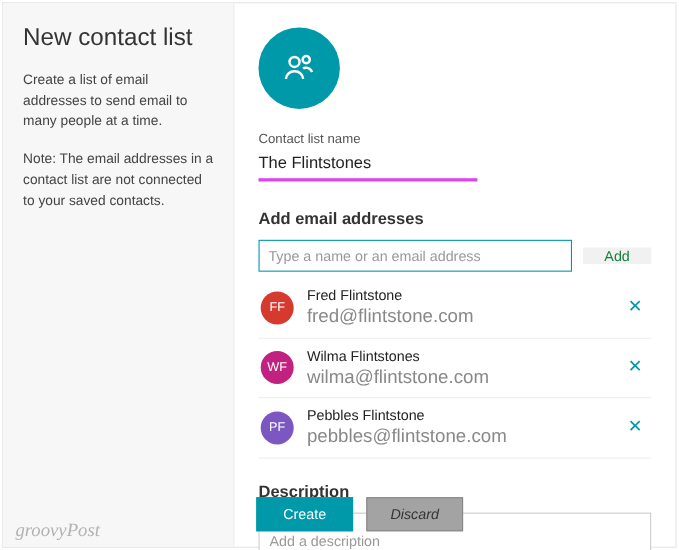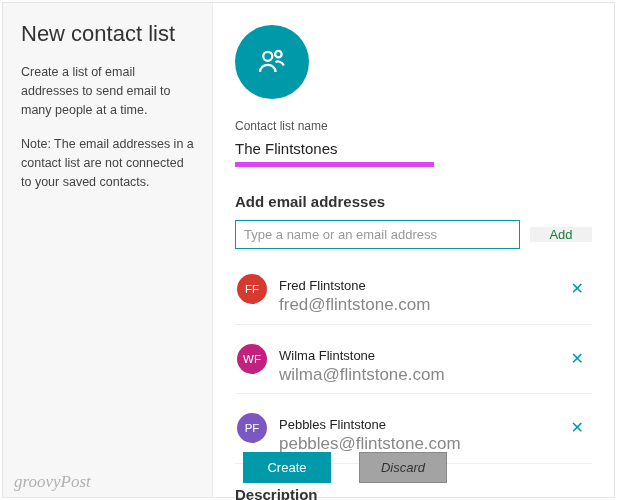--- a/index.html
+++ b/index.html
@@ -70,21 +70,21 @@
   .avatar-circle svg { width: 34px; height: 34px; }
   .name-block { flex: 1; padding-top: 0; }
   .field-label {
     font-size: 12px;
     color: #555;
     margin-bottom: 3px;
   }
   .name-input {
     width: 100%;
     border: none;
-    border-bottom: 5px solid #d946ef;
+    border-bottom: 3px solid #d946ef;
     font-size: 15px;
     padding: 4px 0 5px 0;
     outline: none;
     color: #222;
     background: transparent;
   }
   .section-title {
     font-size: 15px;
     font-weight: 600;
     color: #333;
@@ -125,21 +125,21 @@
     width: 30px; height: 30px;
     border-radius: 50%;
     color: #fff;
     font-size: 11.5px;
     font-weight: 500;
     display: flex;
     align-items: center;
     justify-content: center;
     flex: none;
   }
-  .contact-info { flex: 1; line-height: 1.25; margin-top: 15px; }
+  .contact-info { flex: 1; line-height: 1.25; }
   .contact-name { font-size: 13px; color: #222; }
   .contact-email { font-size: 17px; color: #888; }
   .remove-x {
     color: #0099aa;
     font-size: 16px;
     font-weight: 300;
     cursor: pointer;
     padding: 4px 6px;
     line-height: 1;
   }
@@ -151,24 +151,24 @@
     padding: 17px 9px;
     font-size: 13px;
     font-family: inherit;
     resize: none;
     outline: none;
     color: #333;
   }
   .desc-textarea::placeholder { color: #999; }
   .button-row {
     position: absolute;
-    left: 30px;
+    left: 20px;
     bottom: 14px;
     display: flex;
-    gap: 28px;
+    gap: 12px;
   }
   .btn {
     min-width: 88px;
     padding: 7px 18px;
     font-size: 13px;
     border: 1px solid;
     cursor: pointer;
     font-family: inherit;
   }
   .btn-primary {
@@ -230,21 +230,21 @@
             <div class="contact-avatar" style="background: rgb(214, 58, 47);">FF</div>
             <div class="contact-info">
               <div class="contact-name">Fred Flintstone</div>
               <div class="contact-email">fred@flintstone.com</div>
             </div>
             <div class="remove-x">✕</div>
           </div>
           <div class="contact-row">
             <div class="contact-avatar" style="background: rgb(193, 33, 127);">WF</div>
             <div class="contact-info">
-              <div class="contact-name">Wilma Flintstone</div>
+              <div class="contact-name">Wilma Flintstones</div>
               <div class="contact-email">wilma@flintstone.com</div>
             </div>
             <div class="remove-x">✕</div>
           </div>
           <div class="contact-row">
             <div class="contact-avatar" style="background: rgb(125, 87, 193);">PF</div>
             <div class="contact-info">
               <div class="contact-name">Pebbles Flintstone</div>
               <div class="contact-email">pebbles@flintstone.com</div>
             </div>

